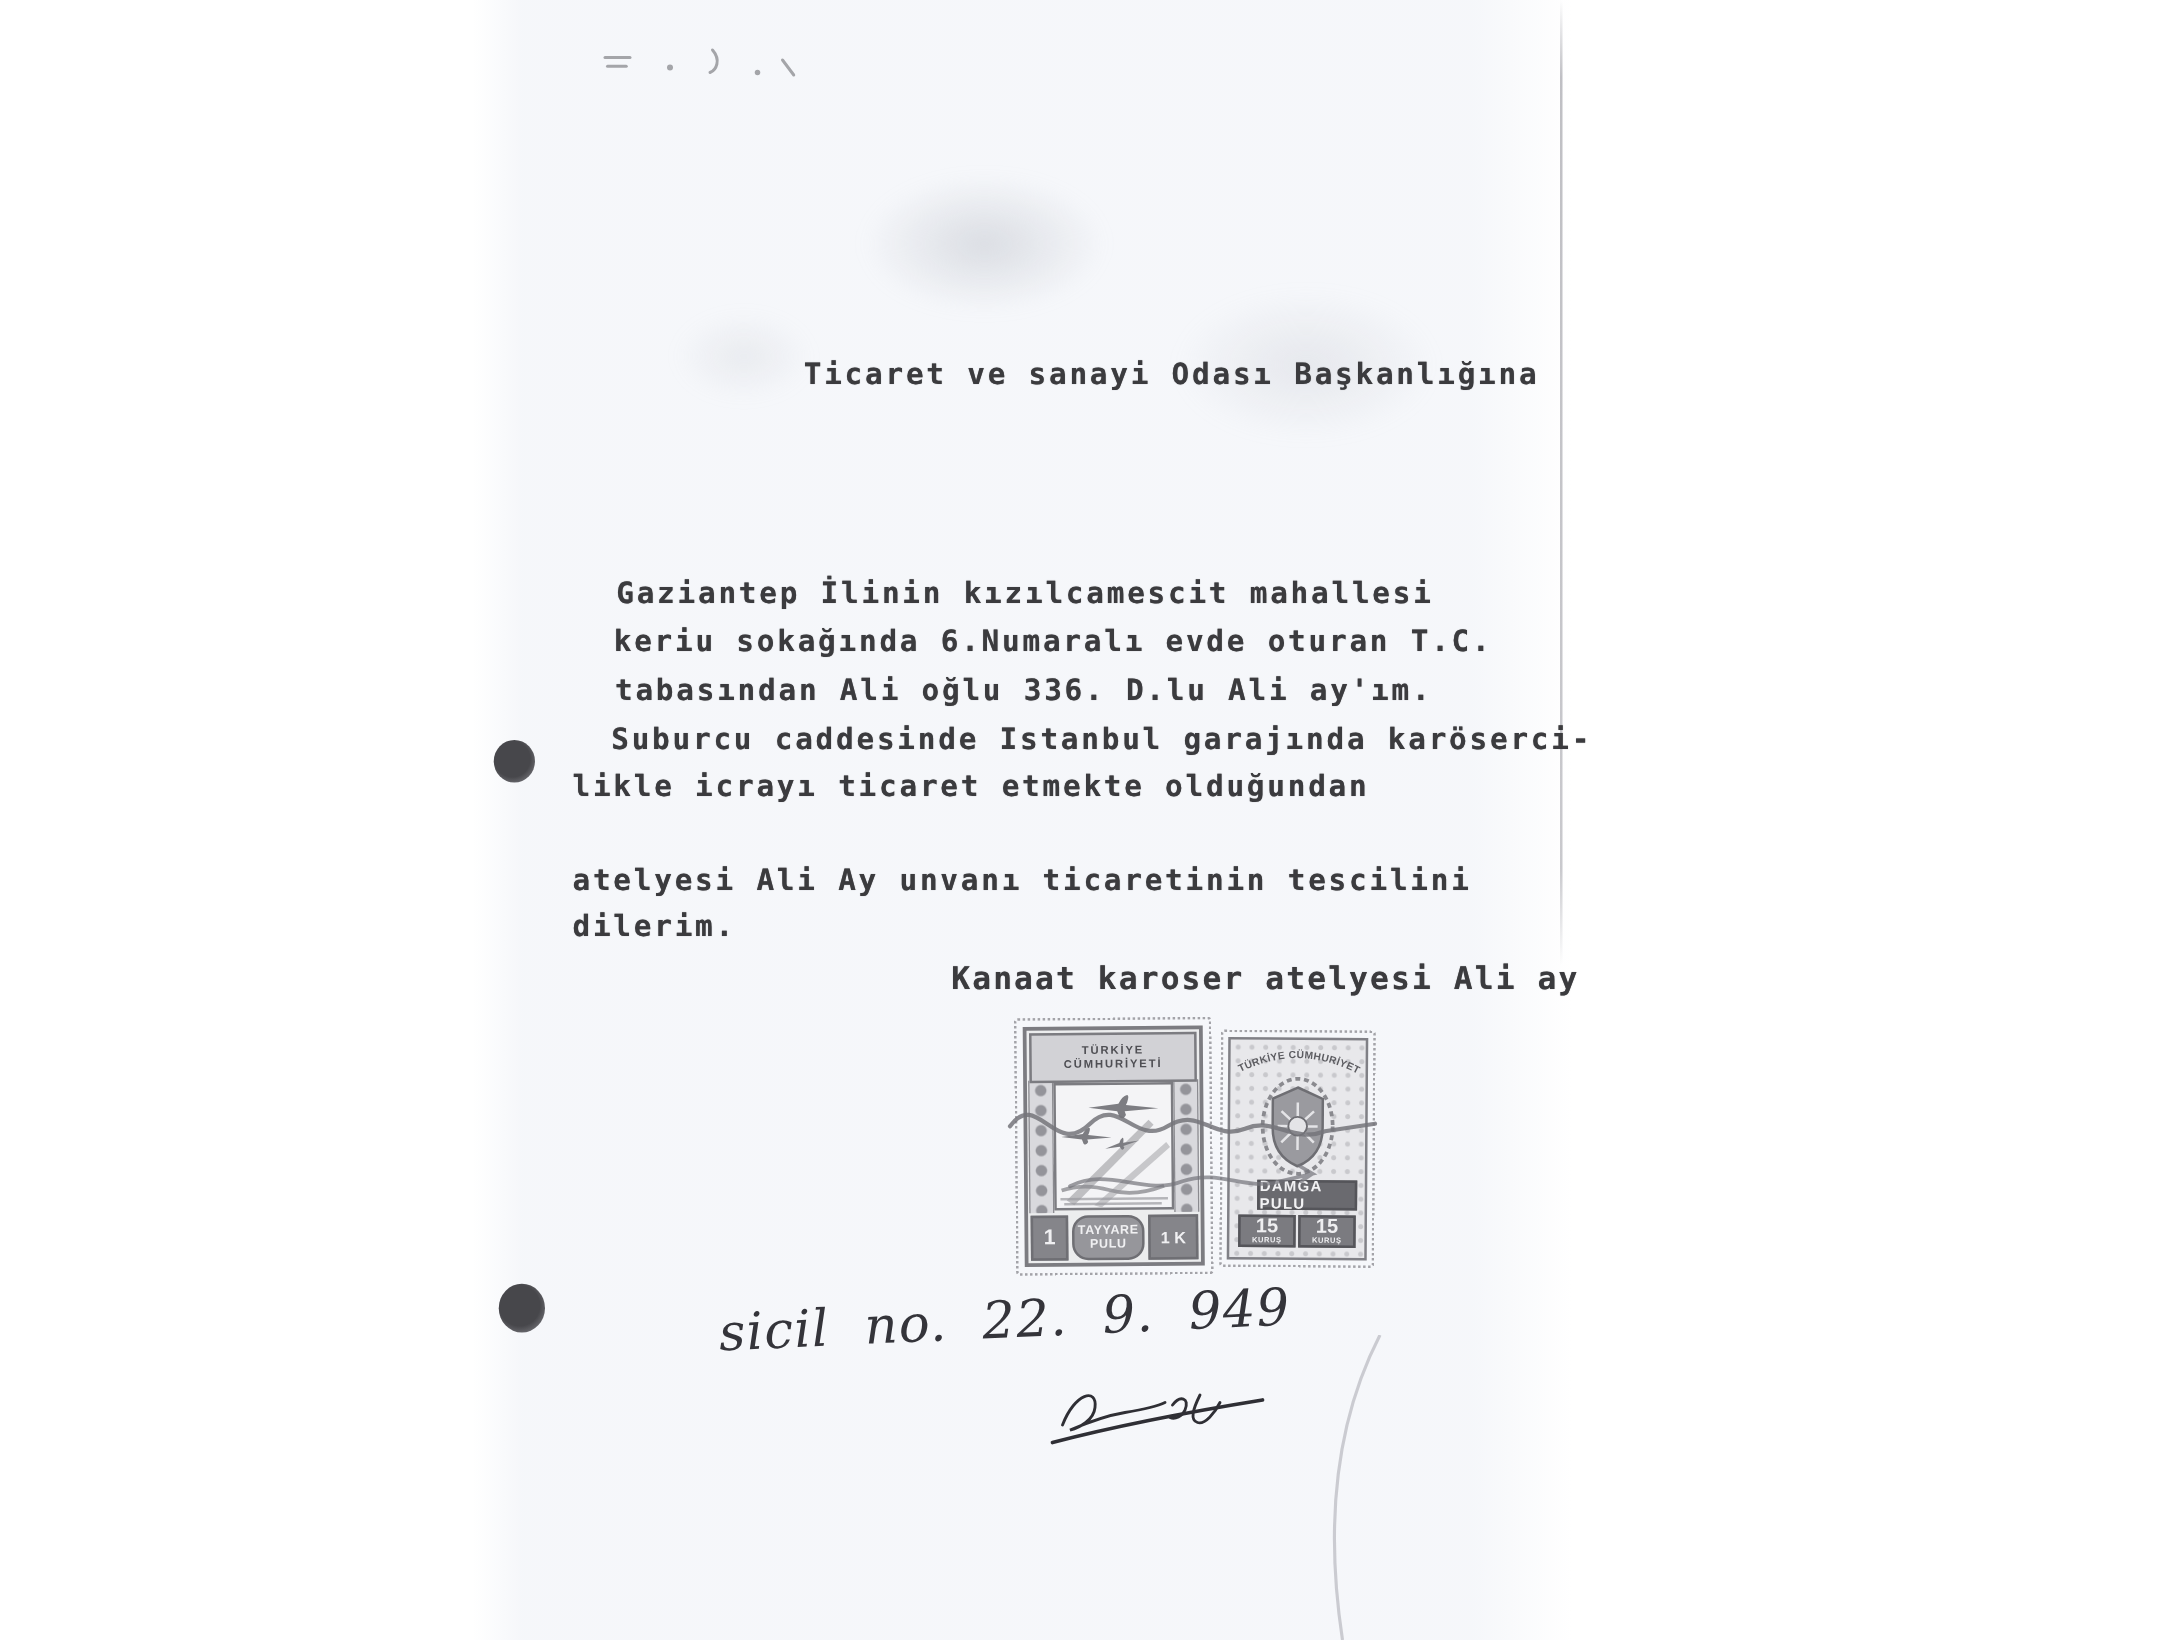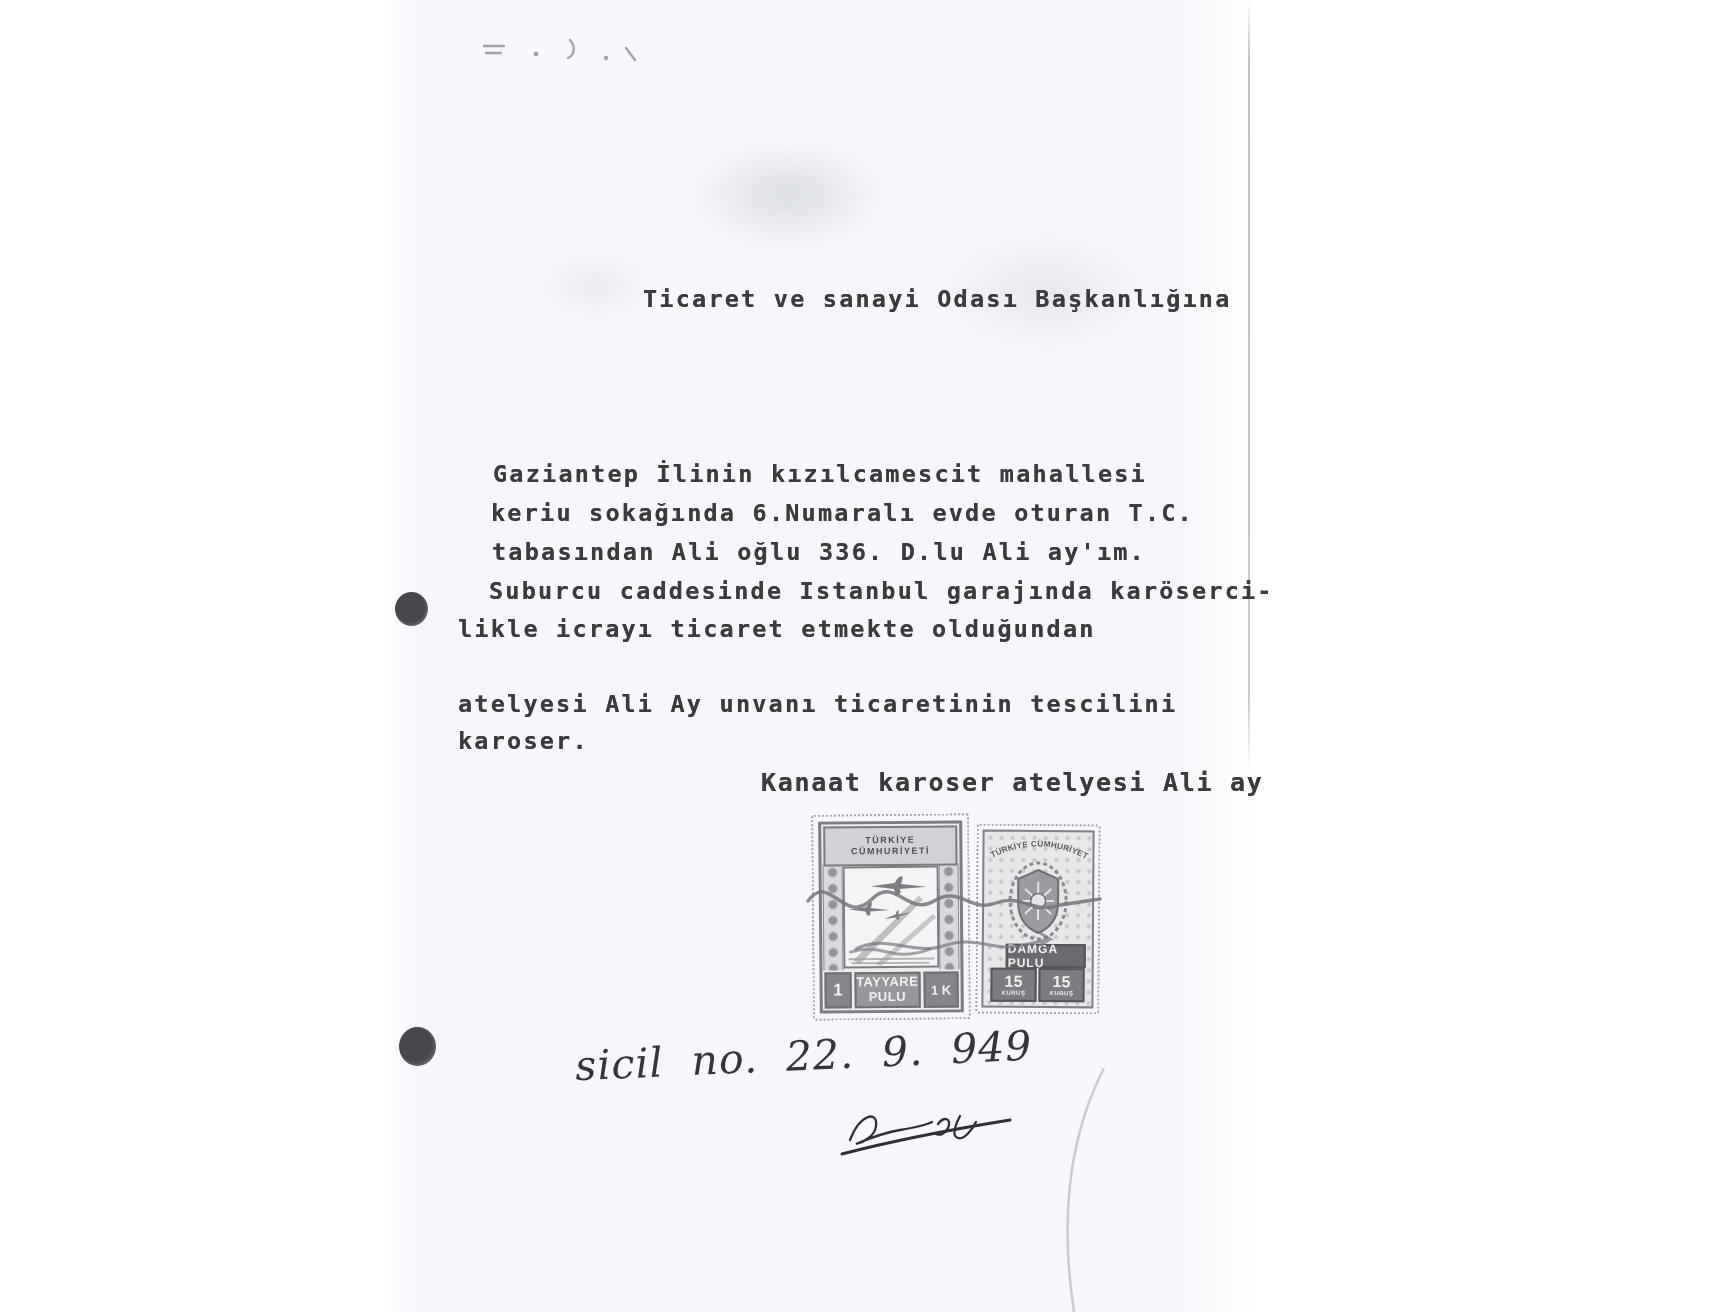--- a/index.html
+++ b/index.html
@@ -32,31 +32,31 @@
   .t-banner{position:absolute;left:2px;right:2px;top:2px;height:36px;background:#d2d2d6;
         border:2px solid #7c7c81;display:flex;flex-direction:column;justify-content:center;
         text-align:center;font-family:"Liberation Sans",sans-serif;font-weight:bold;
         font-size:9px;line-height:1.2;color:#4f4f54;letter-spacing:1.5px;z-index:2;}
   .t-pic{position:absolute;left:21px;right:21px;top:42px;bottom:42px;background:#f4f4f6;
         border:2px solid #7c7c81;overflow:hidden;}
   .t-values{position:absolute;left:2px;right:2px;bottom:2px;height:36px;display:flex;gap:3px;z-index:2;}
   .t-box{border:2px solid #6f6f74;display:flex;flex-direction:column;align-items:center;
         justify-content:center;font-family:"Liberation Sans",sans-serif;font-weight:bold;color:#f0f0f2;}
   .t-v1{width:26px;background:#85858a;font-size:17px;}
-  .t-lab{flex:1;background:#96969b;font-size:13px;line-height:1.15;letter-spacing:.5px;}
+  .t-lab{flex:1;background:#96969b;font-size:10px;line-height:1.15;letter-spacing:.5px;border-radius:13px;}
   .t-v2{width:36px;background:#85858a;font-size:13px;text-align:center;}
 
   .d-frame{position:absolute;inset:6px;border:2px solid #808086;background-color:#e8e8eb;
         background-image:radial-gradient(circle at 6px 6px,rgba(128,128,134,.30) 0 1.6px,rgba(0,0,0,0) 2.4px);
         background-size:11px 11px;}
   .d-band{position:absolute;left:22px;right:6px;top:112px;height:20px;background:#6a6a6f;
         border:2px solid #55555a;color:#f2f2f4;display:flex;align-items:center;justify-content:center;
         font-family:"Liberation Sans",sans-serif;font-weight:bold;font-size:12px;letter-spacing:1px;}
   .d-values{position:absolute;left:7px;right:7px;bottom:4px;height:34px;display:flex;
-        justify-content:space-between;}
+        justify-content:space-between;align-items:center;}
   .d-box{width:42px;background:#7b7b80;border:2px solid #55555a;display:flex;flex-direction:column;
         align-items:center;justify-content:center;color:#efeff1;
         font-family:"Liberation Sans",sans-serif;font-weight:bold;}
   .d-num{font-size:16px;line-height:1;} .d-unit{font-size:6px;letter-spacing:.5px;}
 
   
   .hw-note{position:absolute;left:575px;top:1032px;font-family:"DejaVu Serif",serif;
         font-style:italic;font-size:41px;color:#34343a;letter-spacing:1px;word-spacing:14px;
         transform:rotate(-2.6deg);white-space:pre;}
 
@@ -90,21 +90,21 @@
   </svg>
 
   <div class="typeline" style="left:643px;top:285px;">Ticaret ve sanayi Odası Başkanlığına</div>
 
   <div class="typeline" style="left:493px;top:460px;">Gaziantep İlinin kızılcamescit mahallesi</div>
   <div class="typeline" style="left:491px;top:499px;">keriu sokağında 6.Numaralı evde oturan T.C.</div>
   <div class="typeline" style="left:492px;top:538px;">tabasından Ali oğlu 336. D.lu Ali ay'ım.</div>
   <div class="typeline" style="left:458px;top:615px;">likle icrayı ticaret etmekte olduğundan</div>
   <div class="typeline" style="left:489px;top:577px;">Suburcu caddesinde Istanbul garajında karöserci-</div>
   <div class="typeline" style="left:458px;top:690px;">atelyesi Ali Ay unvanı ticaretinin tescilini</div>
-  <div class="typeline" style="left:458px;top:727px;">karoser.</div>
+  <div class="typeline" style="left:458px;top:727px;">dilerim.</div>
 
   <div class="typeline sigline" style="left:761px;top:768px;">Kanaat karoser atelyesi Ali ay</div>
 
   <div class="stamp" style="left:812px;top:814px;width:158px;height:206px;transform:rotate(-.5deg);">
     <div class="perf"></div>
     <div class="t-frame">
       <div class="chain chain-l"></div>
       <div class="chain chain-r"></div>
       <div class="t-banner">
         <div>TÜRKİYE</div>

